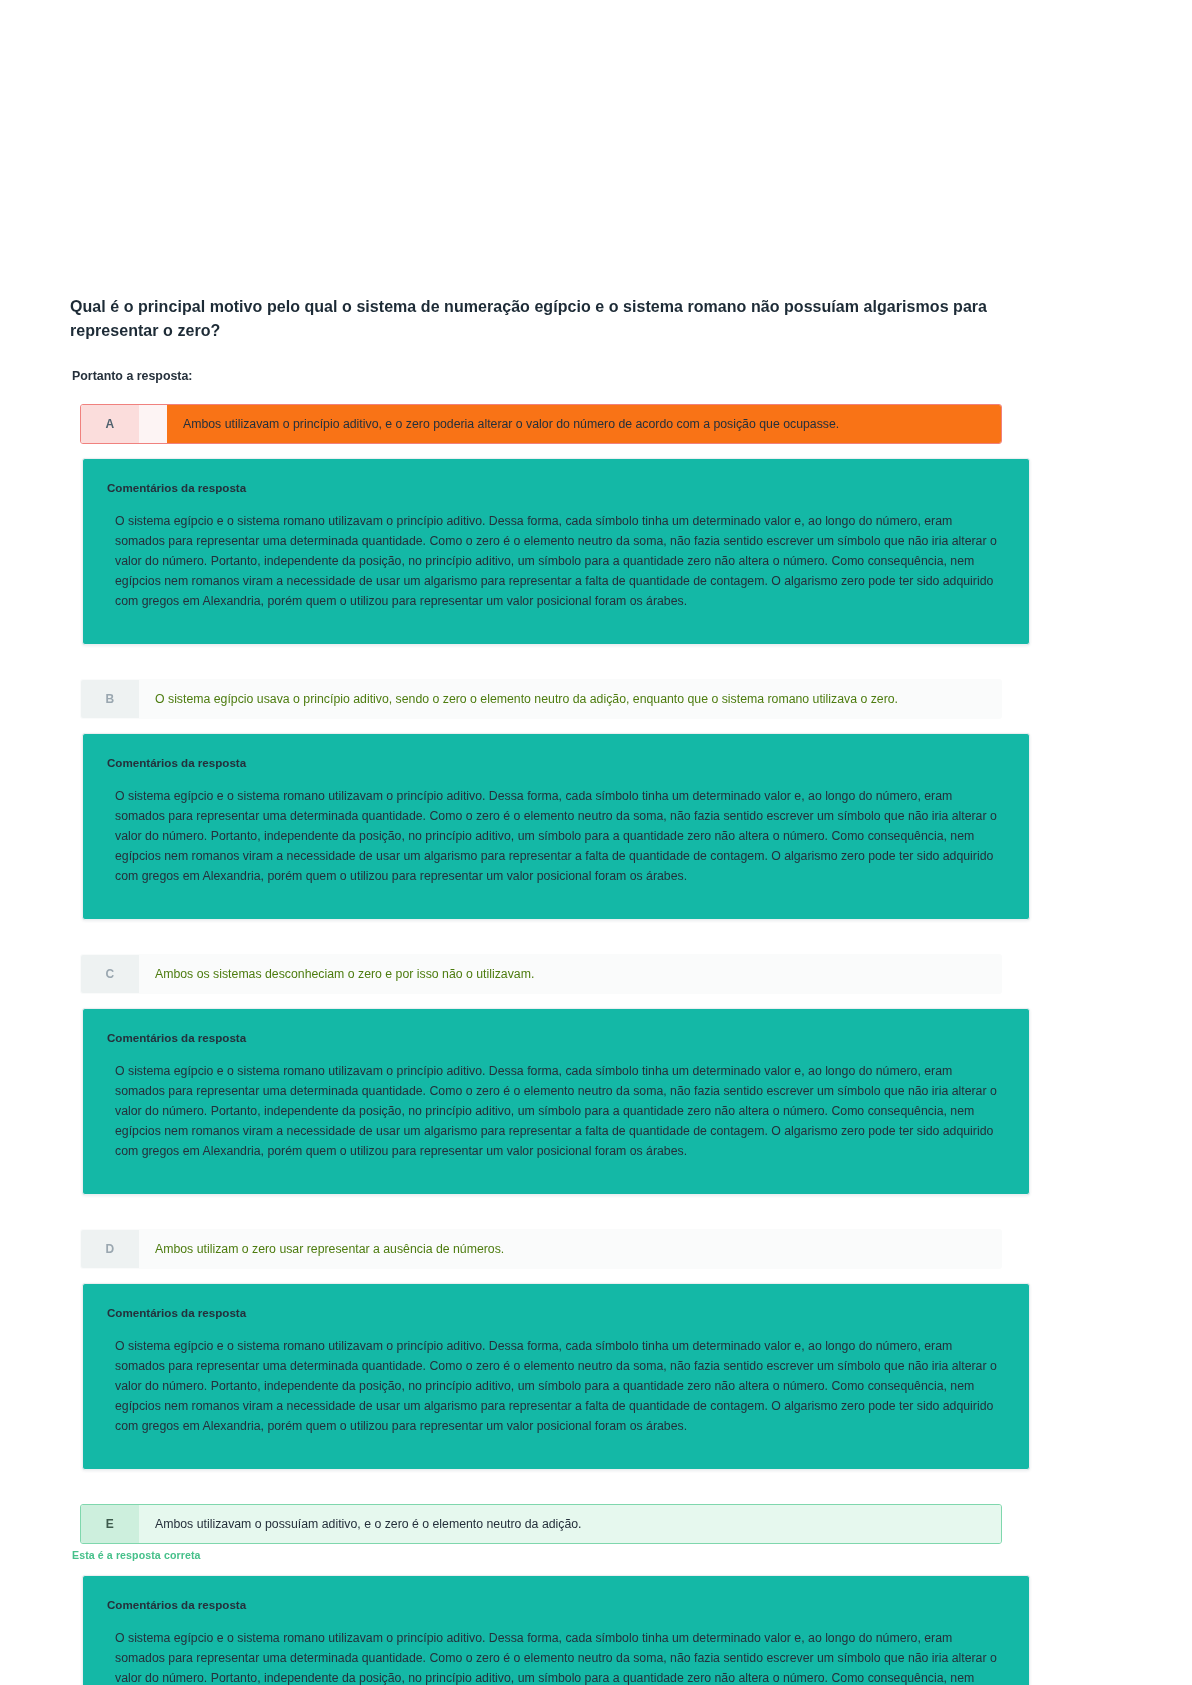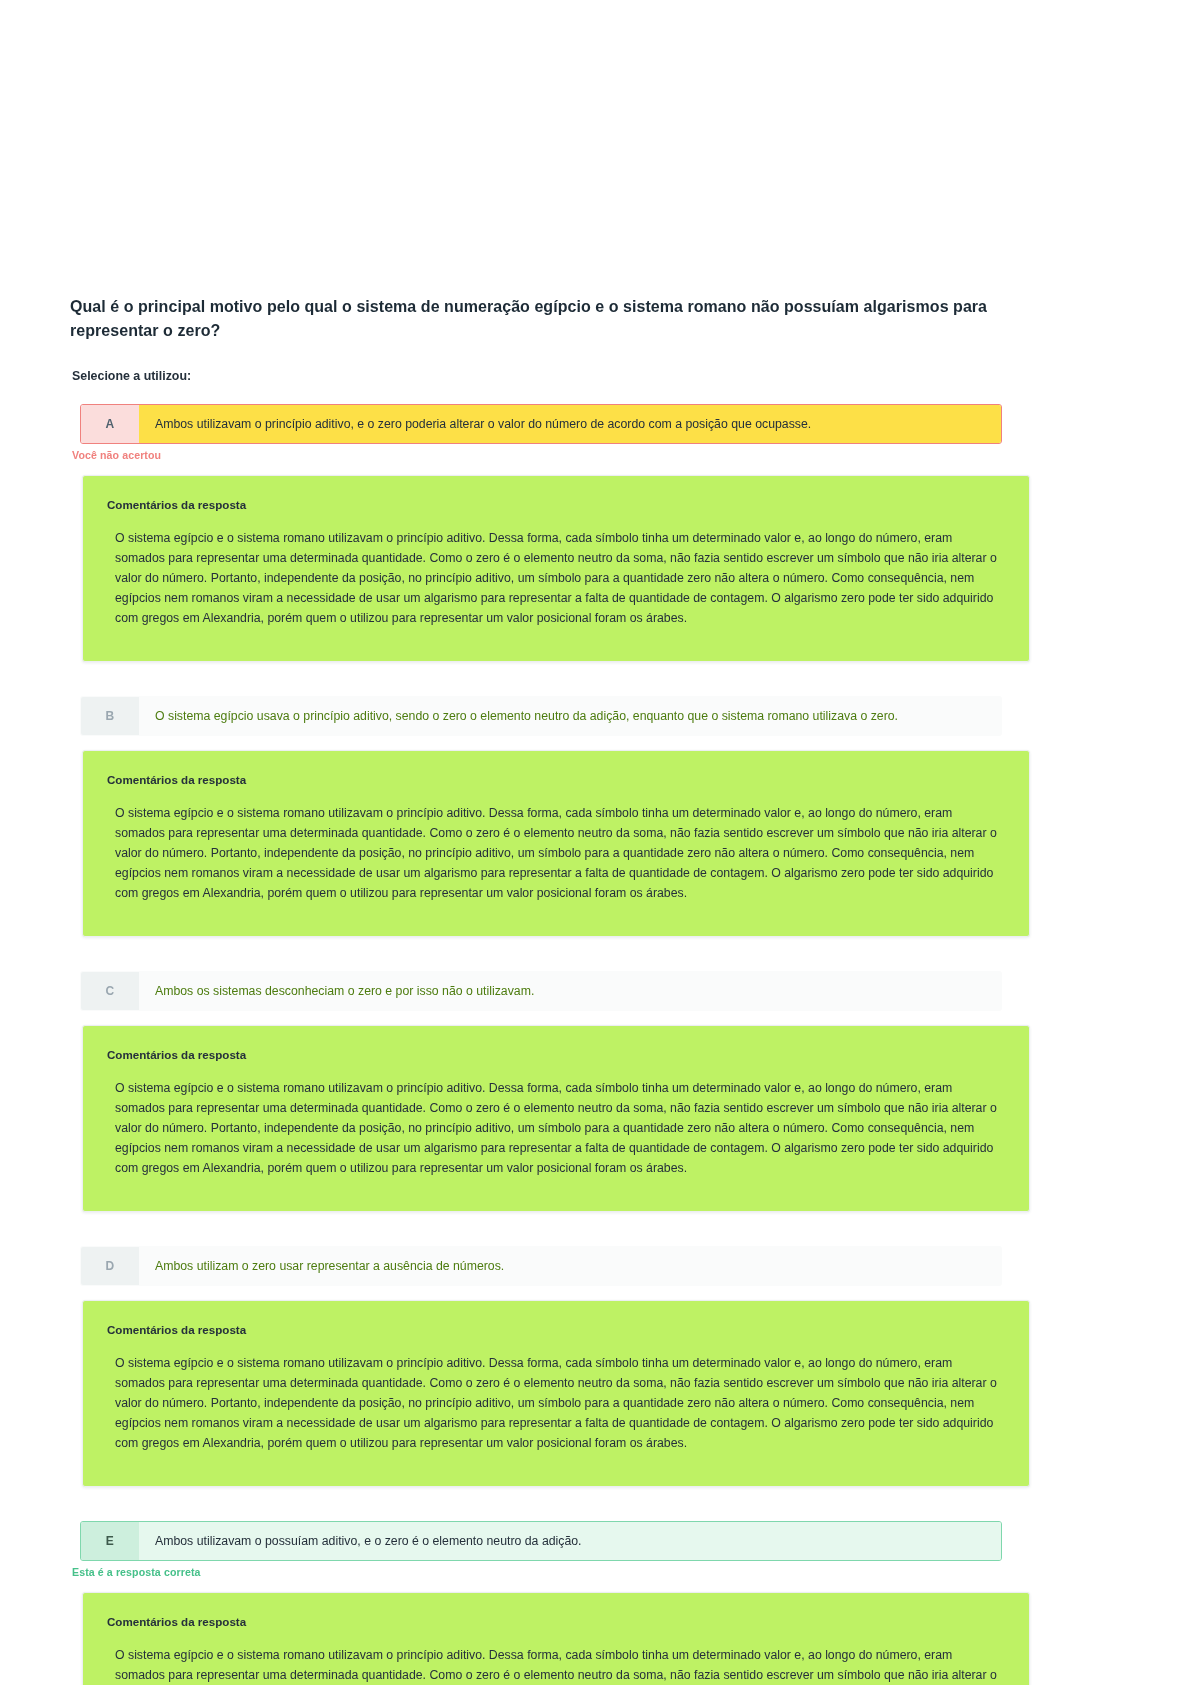--- a/index.html
+++ b/index.html
@@ -77,22 +77,23 @@
     border: 1px solid #f0817e;
     background: #fdf4f4;
     margin-left: 10px;
     width: 922px;
   }
   .option-row.wrong .badge {
     background: #fbdddc;
     color: #51626f;
   }
   .option-row.wrong .otext {
-    background: #fde047;
-    color: #25303b;
+    background: #f97316;
+    color: #25303b;
+    margin-left: 28px;
   }
 
   
   .option-row.neutral {
     border: 1px solid transparent;
     background: #fafbfb;
     margin-left: 10px;
     width: 922px;
   }
   .option-row.neutral .badge {
@@ -125,21 +126,21 @@
     font-size: 10.6px;
     font-weight: bold;
     margin: 5px 0 0 2px;
     letter-spacing: .1px;
   }
   .verdict.is-wrong  { color: #f0817e; }
   .verdict.is-right  { color: #46c08a; }
 
   
   .feedback-card {
-    background: #bef264;
+    background: #14b8a6;
     border: 1px solid #eceff1;
     border-radius: 3px;
     box-shadow: 0 1px 3px rgba(25,45,65,.09);
     padding: 22px 24px 24px 24px;
     margin-left: 12px;
     width: 898px;
     box-sizing: content-box;
   }
   .feedback-title {
     font-size: 11.6px;
@@ -161,29 +162,28 @@
   .block            { margin: 0; }
 </style>
 </head>
 <body>
 
 <div class="page">
   <div class="quiz-wrap">
 
     <h1 class="question-title">Qual é o principal motivo pelo qual o sistema de numeração egípcio e o sistema romano não possuíam algarismos para representar o zero?</h1>
 
-    <div class="select-label">Selecione a utilizou:</div>
+    <div class="select-label">Portanto a resposta:</div>
 
     <div id="options-list">
   <div class="block">
     <div class="option-row wrong">
       <div class="badge">A</div>
       <div class="otext">Ambos utilizavam o princípio aditivo, e o zero poderia alterar o valor do número de acordo com a posição que ocupasse.</div>
     </div>
-    <div class="verdict is-wrong">Você não acertou</div>
     <div class="gap-after-row"></div>
     <div class="feedback-card">
       <div class="feedback-title">Comentários da resposta</div>
       <p class="feedback-body">O sistema egípcio e o sistema romano utilizavam o princípio aditivo. Dessa forma, cada símbolo tinha um determinado valor e, ao longo do número, eram somados para representar uma determinada quantidade. Como o zero é o elemento neutro da soma, não fazia sentido escrever um símbolo que não iria alterar o valor do número. Portanto, independente da posição, no princípio aditivo, um símbolo para a quantidade zero não altera o número. Como consequência, nem egípcios nem romanos viram a necessidade de usar um algarismo para representar a falta de quantidade de contagem. O algarismo zero pode ter sido adquirido com gregos em Alexandria, porém quem o utilizou para representar um valor posicional foram os árabes.</p>
     </div>
     <div class="gap-after-card"></div>
   </div>
 
   <div class="block">
     <div class="option-row neutral">

